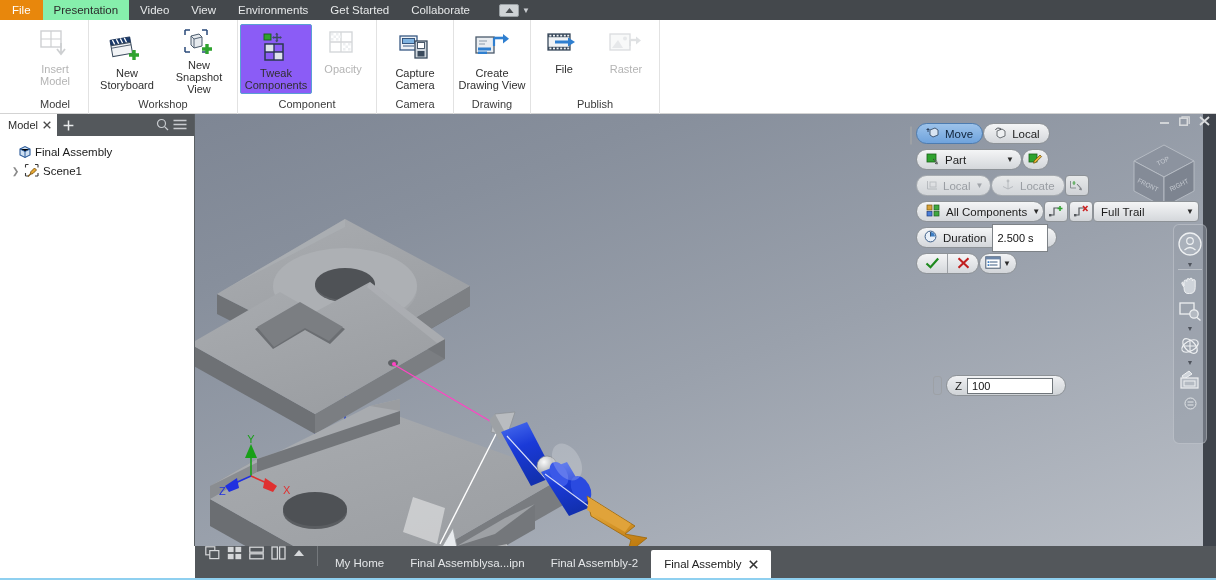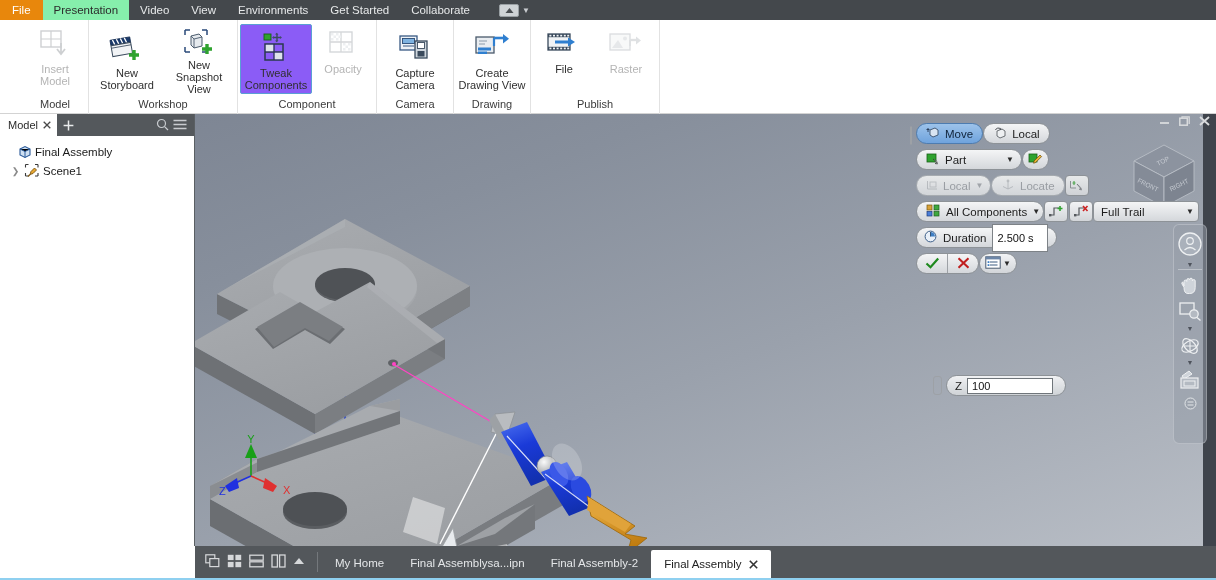--- a/index.html
+++ b/index.html
@@ -215,21 +215,21 @@
     background:#fff; border:1px solid #6f757a; width:86px; height:16px;
     font-size:11px; color:#111; padding:0 4px; display:flex; align-items:center;
   }
 
   
   .triad { position:absolute; left:20px; bottom:48px; width:80px; height:62px; z-index:20; }
 
   
   .bottombar {
     position:absolute; left:195px; top:546px; width:1021px; height:32px;
-    background:#53575b; display:flex; align-items:center;
+    background:#53575b; display:flex; align-items:flex-start;
   }
   .layout-icons { display:flex; align-items:center; gap:7px; padding:0 8px 0 10px; }
   .bb-sep { width:1px; height:20px; background:#74787c; margin:0 4px; }
   .doctab {
     font-size:11.5px; color:#e4e6e8; padding:0 13px; height:30px;
     display:flex; align-items:center; white-space:nowrap;
   }
   .doctab.active {
     background:#ffffff; color:#222; height:28px; border-radius:2px 2px 0 0;
     gap:7px;

